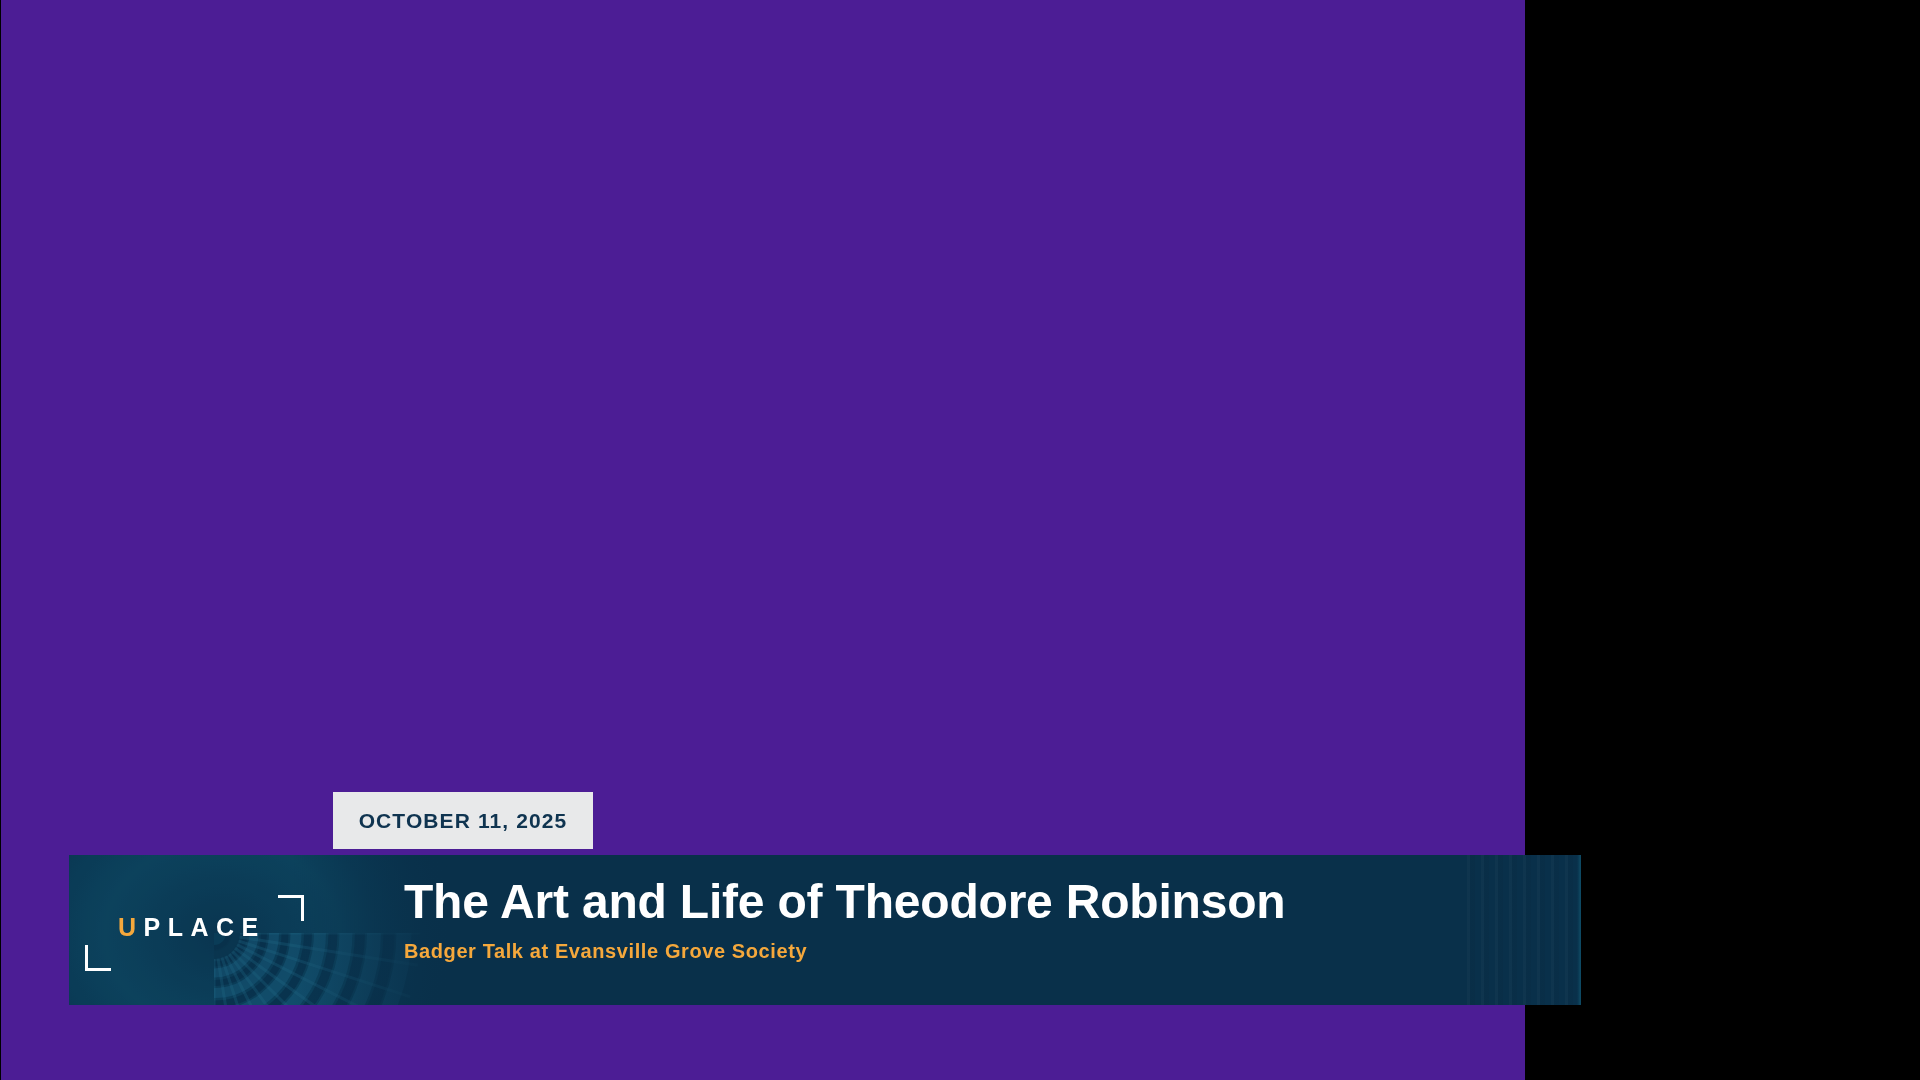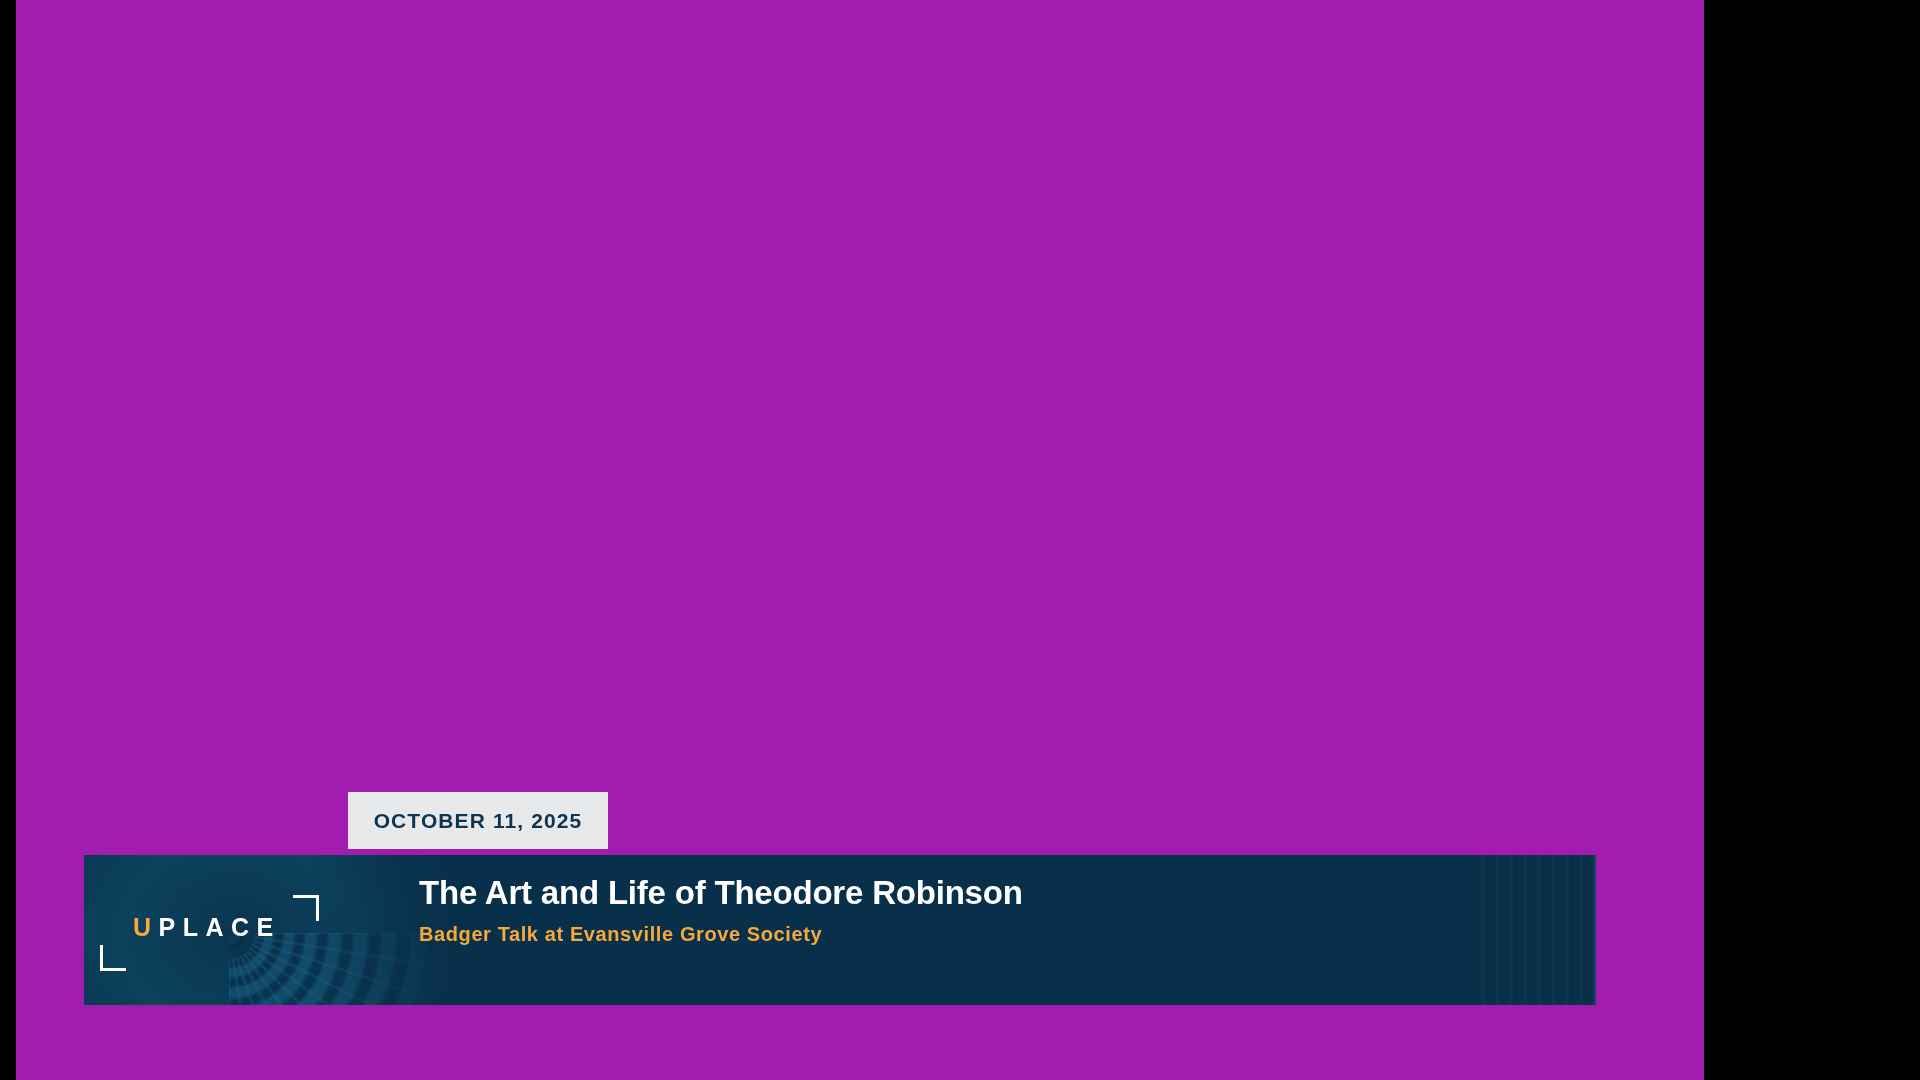--- a/index.html
+++ b/index.html
@@ -11,24 +11,24 @@
     overflow: hidden;
   }
   body {
     font-family: "Liberation Sans", sans-serif;
     position: relative;
   }
 
   
   #page {
     position: absolute;
-    left: 16px; top: 0;
-    width: 1688px;
+    left: 1px; top: 0;
+    width: 1524px;
     height: 1080px;
-    background: #a21caf;
+    background: #4c1d95;
   }
 
   
   #date-badge {
     position: absolute;
     left: 332px;
     top: 792px;
     width: 260px;
     height: 57px;
     background: #e8e9ea;
@@ -157,21 +157,21 @@
 
   
   #banner-text {
     position: absolute;
     left: 335px;
     top: 20px;
     right: 40px;
   }
   #event-title {
     font-family: "Liberation Sans", sans-serif;
-    font-size: 33px;
+    font-size: 48px;
     font-weight: bold;
     color: #ffffff;
     line-height: 1.12;
     letter-spacing: -0.2px;
     white-space: nowrap;
     margin: 0;
   }
   #event-subtitle {
     font-family: "Liberation Sans", sans-serif;
     font-size: 20px;

